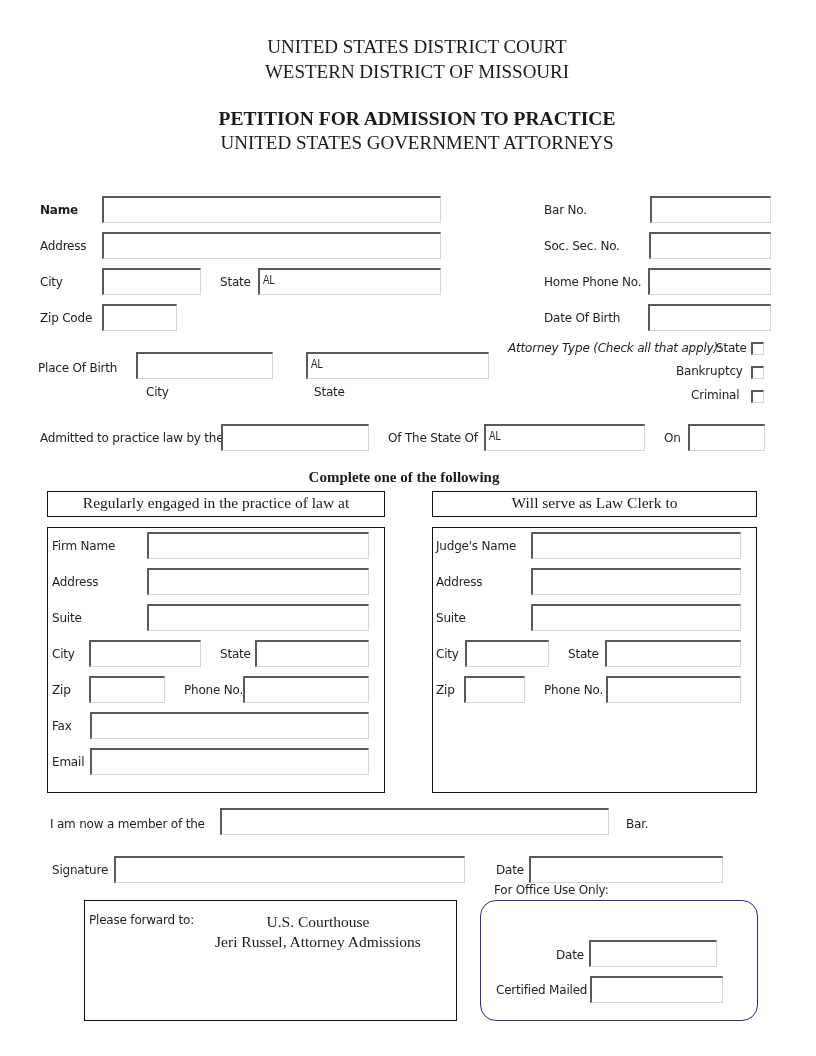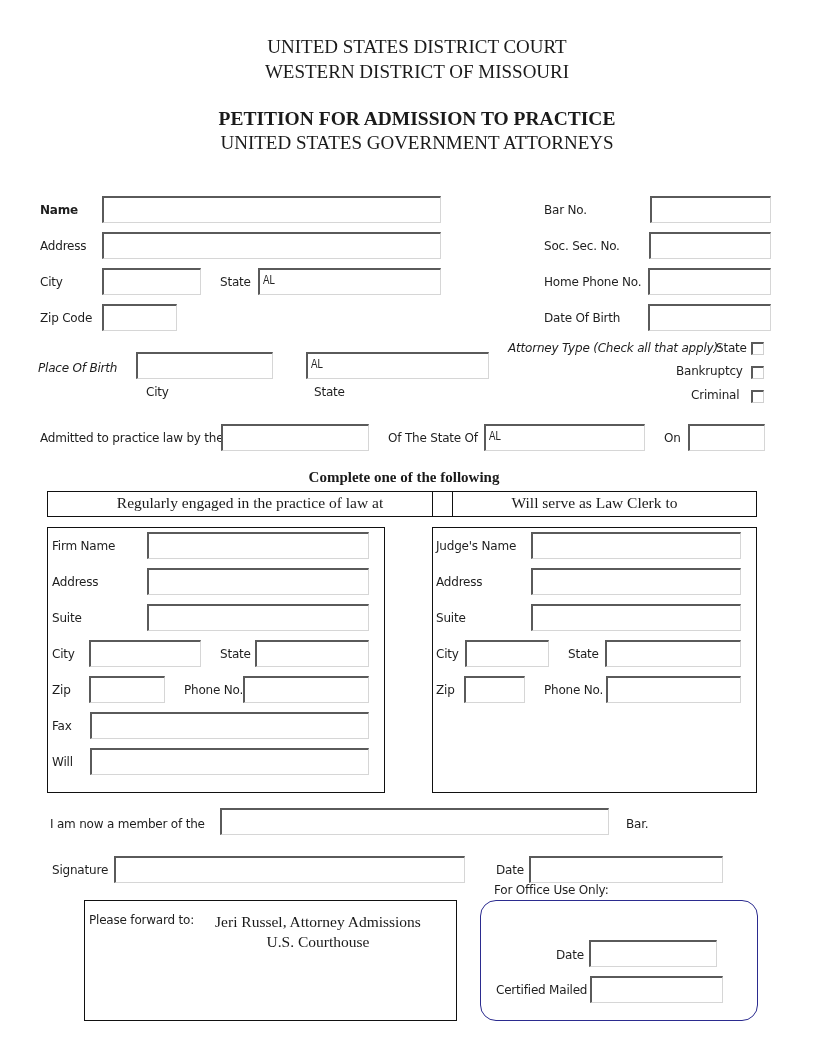--- a/index.html
+++ b/index.html
@@ -78,21 +78,21 @@
   </div>
 
 <div class="lbl" style="left:508px;top:341px;font-style:italic;">Attorney Type (Check all that apply):</div>
 <div class="lbl" style="left:716px;top:341px;">State</div>
 <div class="chk" style="left:751px;top:342px;"></div>
 <div class="lbl" style="left:676px;top:364px;">Bankruptcy</div>
 <div class="chk" style="left:751px;top:366px;"></div>
 <div class="lbl" style="left:691px;top:388px;">Criminal</div>
 <div class="chk" style="left:751px;top:390px;"></div>
 
-<div class="lbl" style="left:38px;top:361px;font-style:italic;">Place Of Birth</div>
+<div class="lbl" style="left:38px;top:361px;">Place Of Birth</div>
 <div class="fld" style="left:136px;top:352px;width:137px;height:27px;">
     <span></span>
   </div>
 <div class="lbl" style="left:146px;top:385px;">City</div>
 <div class="fld" style="left:306px;top:352px;width:183px;height:27px;">
     <span>AL</span>
   </div>
 <div class="lbl" style="left:314px;top:385px;">State</div>
 
 <div class="lbl" style="left:40px;top:431px;">Admitted to practice law by the</div>
@@ -103,21 +103,21 @@
 <div class="fld" style="left:484px;top:424px;width:161px;height:27px;">
     <span>AL</span>
   </div>
 <div class="lbl" style="left:664px;top:431px;">On</div>
 <div class="fld" style="left:688px;top:424px;width:77px;height:27px;">
     <span></span>
   </div>
 
 <div class="abs serif" style="left:0;width:808px;text-align:center;top:469px;font-size:15px;font-weight:bold;">Complete one of the following</div>
 
-<div class="boxhead" style="left:47px;top:491px;width:406px;height:26px;">Regularly engaged in the practice of law at</div>
+<div class="boxhead" style="left:47px;top:491px;width:338px;height:26px;">Regularly engaged in the practice of law at</div>
 <div class="boxhead" style="left:432px;top:491px;width:325px;height:26px;">Will serve as Law Clerk to</div>
 
 <div class="panel" style="left:47px;top:527px;width:338px;height:266px;"></div>
 <div class="lbl" style="left:52px;top:539px;">Firm Name</div>
 <div class="fld" style="left:147px;top:532px;width:222px;height:27px;">
     <span></span>
   </div>
 <div class="lbl" style="left:52px;top:575px;">Address</div>
 <div class="fld" style="left:147px;top:568px;width:222px;height:27px;">
     <span></span>
@@ -139,21 +139,21 @@
     <span></span>
   </div>
 <div class="lbl" style="left:184px;top:683px;">Phone No.</div>
 <div class="fld" style="left:243px;top:676px;width:126px;height:27px;">
     <span></span>
   </div>
 <div class="lbl" style="left:52px;top:719px;">Fax</div>
 <div class="fld" style="left:90px;top:712px;width:279px;height:27px;">
     <span></span>
   </div>
-<div class="lbl" style="left:52px;top:755px;">Will</div>
+<div class="lbl" style="left:52px;top:755px;">Email</div>
 <div class="fld" style="left:90px;top:748px;width:279px;height:27px;">
     <span></span>
   </div>
 
 <div class="panel" style="left:432px;top:527px;width:325px;height:266px;"></div>
 <div class="lbl" style="left:436px;top:539px;">Judge's Name</div>
 <div class="fld" style="left:531px;top:532px;width:210px;height:27px;">
     <span></span>
   </div>
 <div class="lbl" style="left:436px;top:575px;">Address</div>
@@ -192,22 +192,22 @@
     <span></span>
   </div>
 <div class="lbl" style="left:496px;top:863px;">Date</div>
 <div class="fld" style="left:529px;top:856px;width:194px;height:27px;">
     <span></span>
   </div>
 
 <div class="panel" style="left:84px;top:900px;width:373px;height:121px;"></div>
 <div class="lbl" style="left:89px;top:913px;">Please forward to:</div>
 <div class="addr" style="left:200px;width:236px;top:912px;">
+  <div>U.S. Courthouse</div>
   <div>Jeri Russel, Attorney Admissions</div>
-  <div>U.S. Courthouse</div>
 </div>
 
 <div class="office" style="left:480px;top:900px;width:278px;height:121px;"></div>
 <div class="lbl" style="left:494px;top:883px;">For Office Use Only:</div>
 <div class="lbl" style="left:556px;top:948px;">Date</div>
 <div class="fld" style="left:589px;top:940px;width:128px;height:27px;">
     <span></span>
   </div>
 <div class="lbl" style="left:496px;top:983px;">Certified Mailed</div>
 <div class="fld" style="left:590px;top:976px;width:133px;height:27px;">

